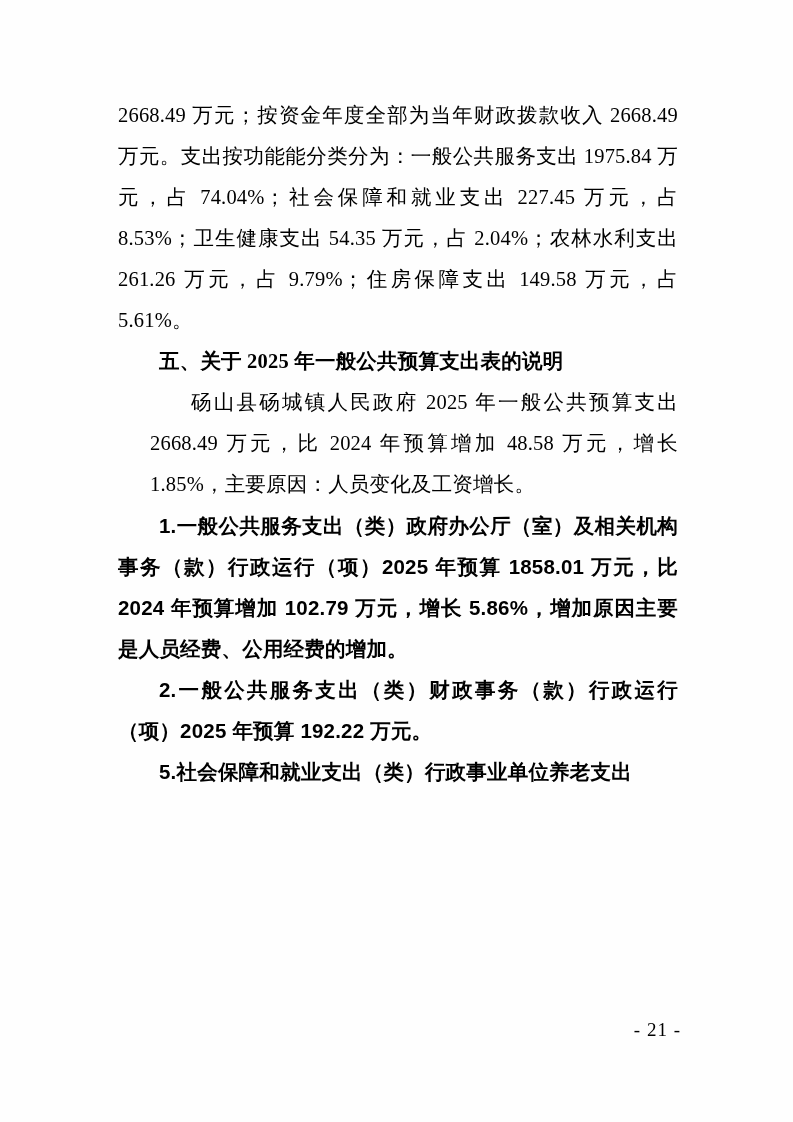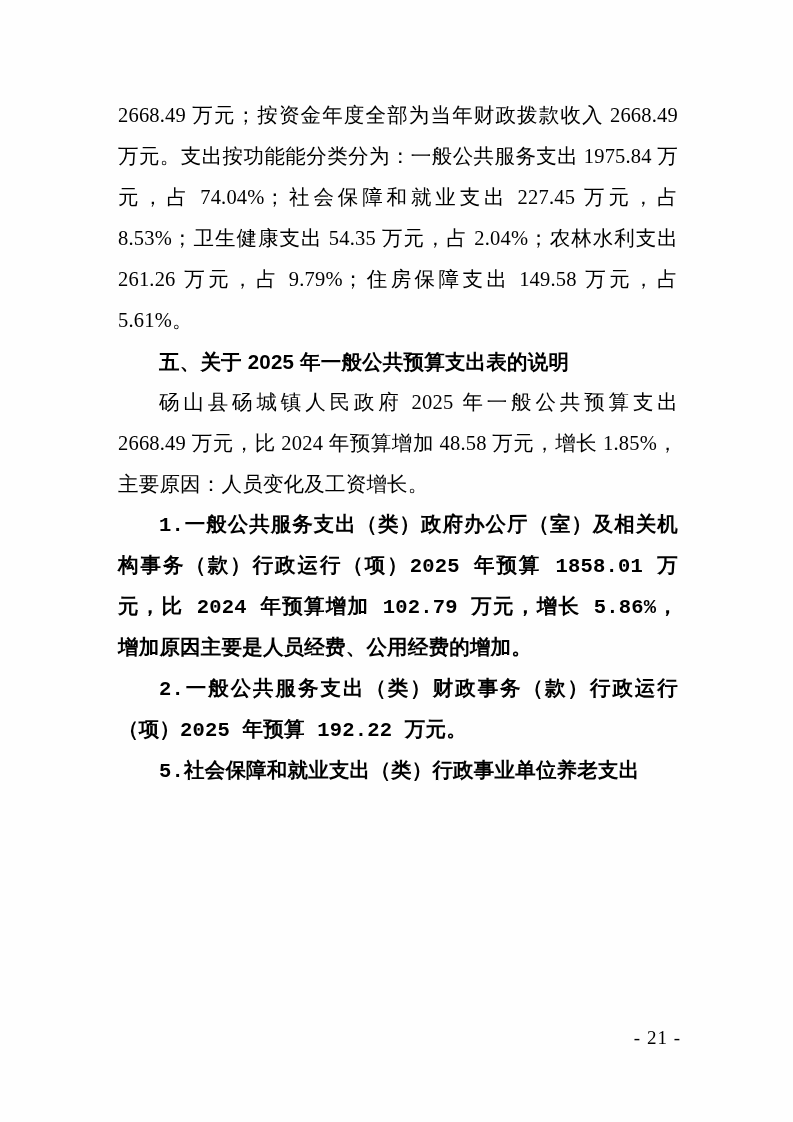--- a/index.html
+++ b/index.html
@@ -36,40 +36,41 @@
     text-align: justify;
     text-justify: inter-ideograph;
     letter-spacing: 0.2px;
     font-family: "Liberation Serif", "DejaVu Serif", serif;
   }
   p.body {
     font-weight: normal;
   }
   p.indent {
     text-indent: 41px;
+    margin-left: 32px;
   }
   p.heading {
     font-weight: bold;
     text-indent: 41px;
-    font-family: Liberation Sans, sans-serif;
+    font-family: Liberation Serif, serif;
   }
   p.subheading {
     font-weight: bold;
     text-indent: 41px;
     font-family: "Liberation Sans", "DejaVu Sans", sans-serif;
   }
   p.numhead {
     font-weight: bold;
     text-indent: 41px;
-    font-family: Liberation Mono, monospace;
+    font-family: Liberation Sans, sans-serif;
   }
   .page-number {
     position: absolute;
     right: 112px;
-    bottom: 73px;
+    bottom: 81px;
     font-size: 19px;
     font-family: "Liberation Serif", "DejaVu Serif", serif;
     color: #000;
     letter-spacing: 1px;
   }
 </style>
 </head>
 <body>
 
 <div class="page">

